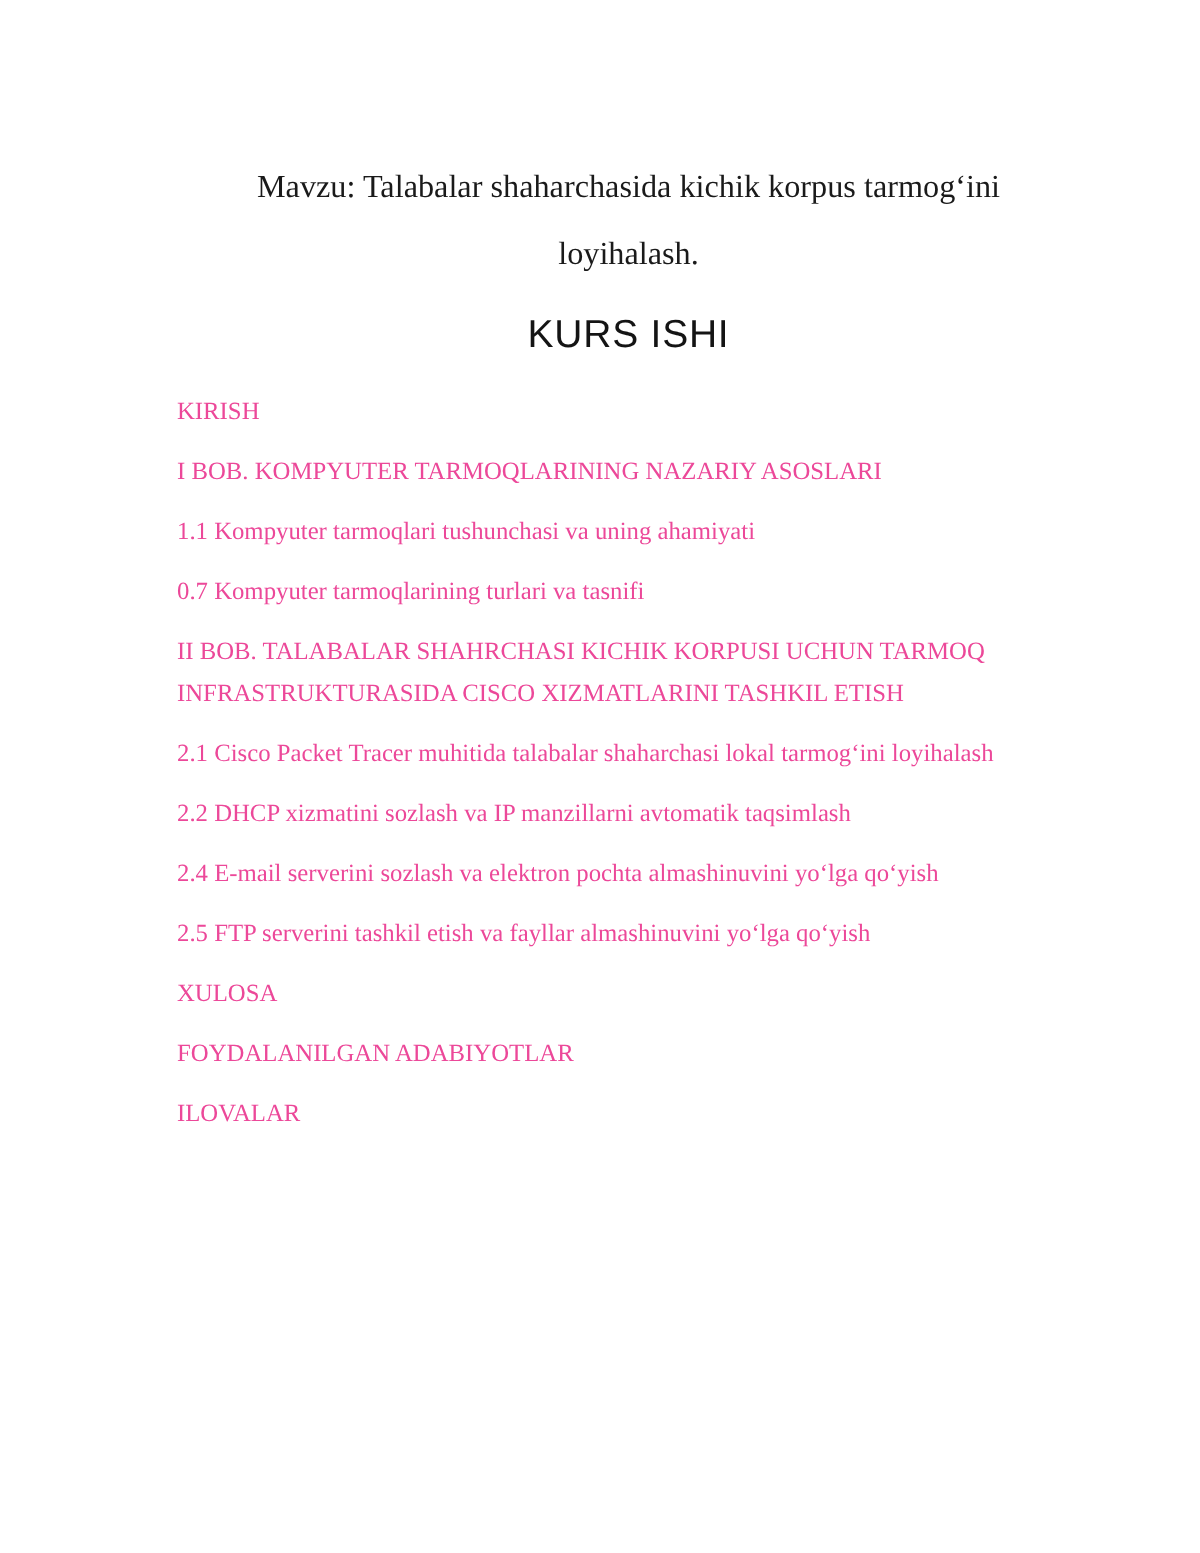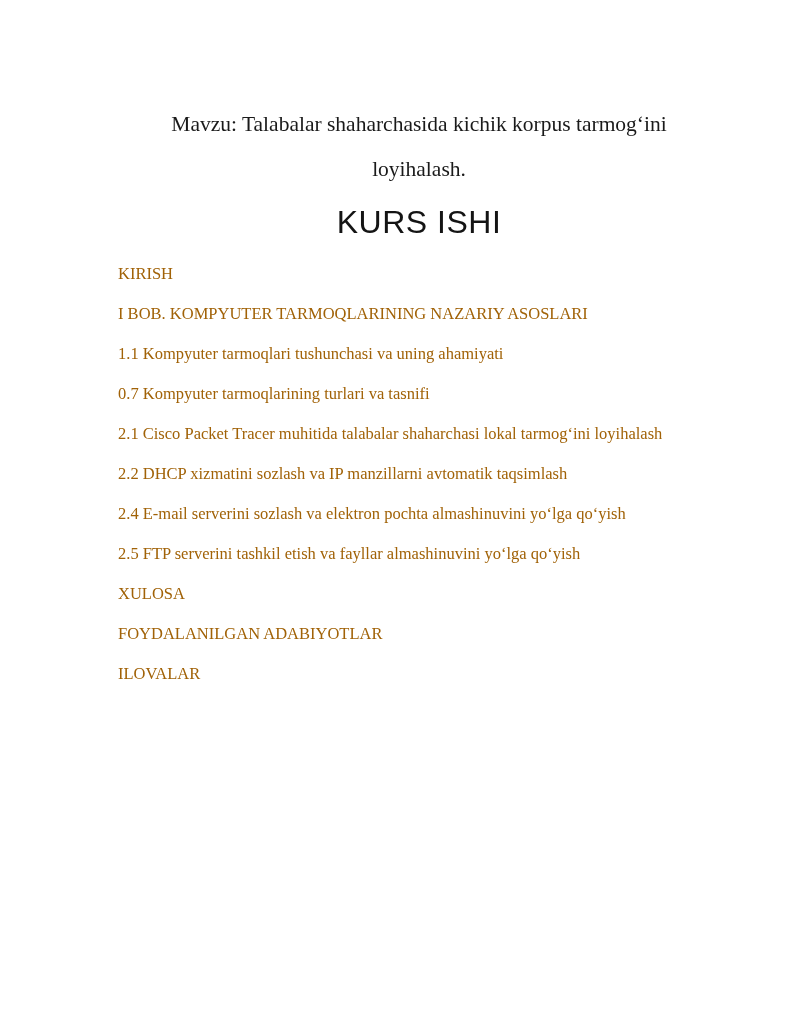--- a/index.html
+++ b/index.html
@@ -26,53 +26,55 @@
     font-size: 21.5px;
     font-weight: normal;
     text-align: center;
     line-height: 45px;
     margin: 0;
     white-space: pre-line;
     color: #1a1a1a;
   }
   .main-heading {
     font-family: "Liberation Sans", "DejaVu Sans", sans-serif;
-    font-size: 32px;
+    font-size: 26px;
     font-weight: normal;
     letter-spacing: 0.5px;
     text-align: center;
     line-height: 48px;
     margin: 6px 0 14px 0;
     color: #141414;
   }
   .toc {
     margin: 0;
   }
   .toc-item {
     font-family: "Liberation Serif", serif;
     font-size: 16.5px;
     line-height: 28px;
     margin: 0 0 12px 0;
     white-space: pre-line;
-    color: #a16207;
+    color: #ec4899;
   }
 </style>
 </head>
 <body>
 
 <div class="page">
   <div class="content">
     <p class="doc-title">Mavzu: Talabalar shaharchasida kichik korpus tarmog‘ini
 loyihalash.</p>
     <h1 class="main-heading">KURS ISHI</h1>
     <div class="toc">
         <p class="toc-item">KIRISH</p>
         <p class="toc-item">I BOB. KOMPYUTER TARMOQLARINING NAZARIY ASOSLARI</p>
         <p class="toc-item">1.1 Kompyuter tarmoqlari tushunchasi va uning ahamiyati</p>
         <p class="toc-item">0.7 Kompyuter tarmoqlarining turlari va tasnifi</p>
+        <p class="toc-item">II BOB. TALABALAR SHAHRCHASI KICHIK KORPUSI UCHUN TARMOQ
+INFRASTRUKTURASIDA CISCO XIZMATLARINI TASHKIL ETISH</p>
         <p class="toc-item">2.1 Cisco Packet Tracer muhitida talabalar shaharchasi lokal tarmog‘ini loyihalash</p>
         <p class="toc-item">2.2 DHCP xizmatini sozlash va IP manzillarni avtomatik taqsimlash</p>
         <p class="toc-item">2.4 E-mail serverini sozlash va elektron pochta almashinuvini yo‘lga qo‘yish</p>
         <p class="toc-item">2.5 FTP serverini tashkil etish va fayllar almashinuvini yo‘lga qo‘yish</p>
         <p class="toc-item">XULOSA</p>
         <p class="toc-item">FOYDALANILGAN ADABIYOTLAR</p>
         <p class="toc-item">ILOVALAR</p>
       </div>
   </div>
 </div>

